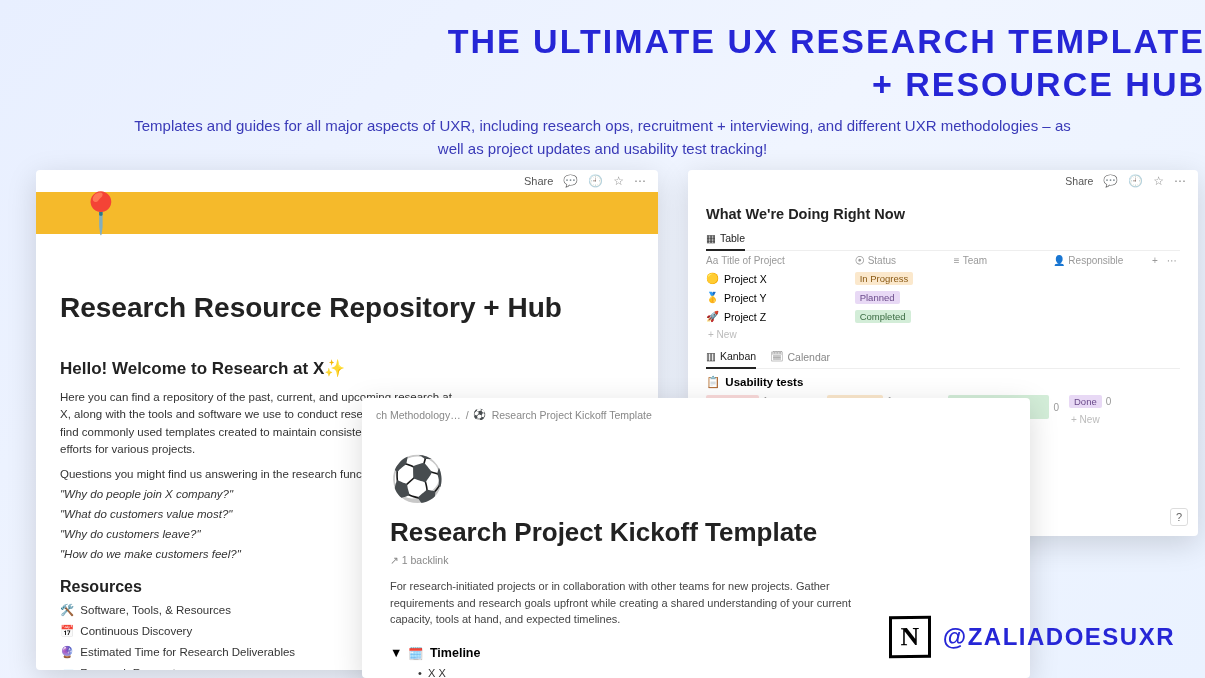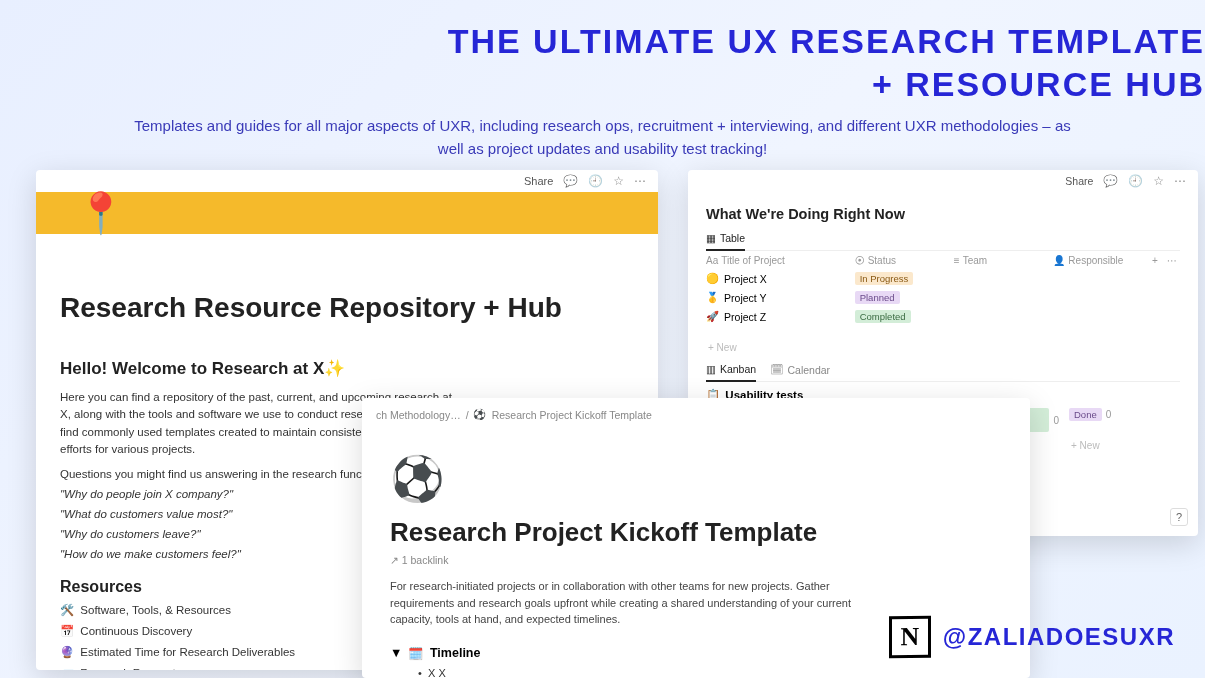--- a/index.html
+++ b/index.html
@@ -76,21 +76,21 @@
   .cols > div { flex:1; display:flex; align-items:center; gap:3px;}
   .cols .c1{ flex:1.5;}
   .row { display:flex; font-size:10.5px; margin-top:6px; align-items:center;}
   .row > div { flex:1; }
   .row .c1 { flex:1.5; display:flex; align-items:center; gap:5px;}
   .pill { display:inline-block; font-size:9.5px; padding:1px 5px; border-radius:2px; }
   .pill.orange { background:#fbe8cc; color:#8a5a15; }
   .pill.purple { background:#e8d9f5; color:#6a4a8a; }
   .pill.green  { background:#d3edd8; color:#3a6b42; }
   .pill.red    { background:#fadada; color:#a33; }
-  .newrow { font-size:10px; color:#bbb; margin-top:19px; margin-left:2px;}
+  .newrow { font-size:10px; color:#bbb; margin-top:6px; margin-left:2px;}
 
   .card3 h3 { font-size:14px; font-weight:700; margin-top:22px; color:#222;}
   .subhead { font-size:11.5px; font-weight:700; margin-top:6px; display:flex; align-items:center; gap:5px;}
   .kanban { display:flex; gap:10px; margin-top:6px; font-size:10px;}
   .kcol { flex:1; min-width:0;}
   .kcol .label { display:flex; align-items:center; gap:4px; color:#999;}
   .kcard { border:1px solid #eee; border-radius:3px; padding:4px 6px; margin-top:4px; font-size:10px; box-shadow:0 1px 2px rgba(0,0,0,0.04);}
   .cat-item { font-size:10.5px; margin-top:5px; display:flex; gap:5px; align-items:center;}
   .helpbtn { position:absolute; right:10px; bottom:10px; width:18px; height:18px; border:1px solid #ddd; border-radius:3px; font-size:11px; display:flex; align-items:center; justify-content:center; color:#666;}
 

